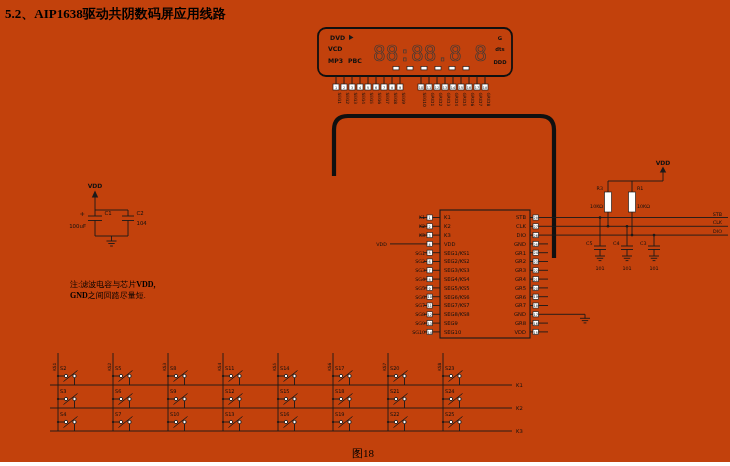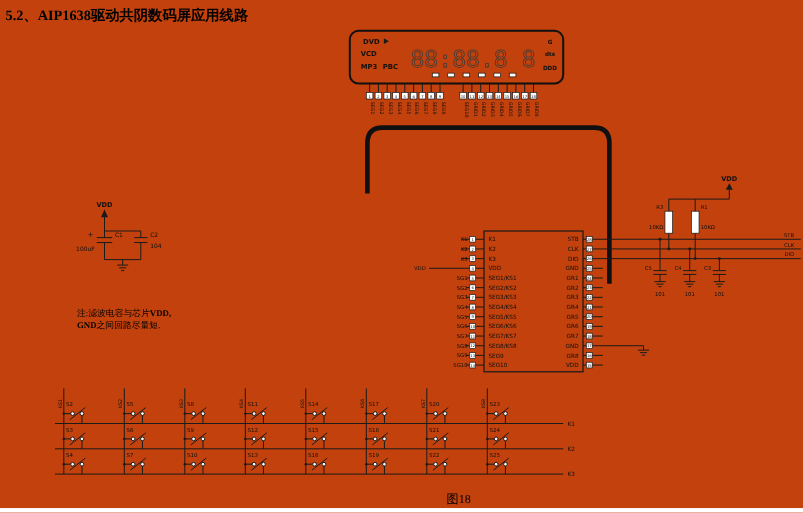--- a/index.html
+++ b/index.html
@@ -1,20 +1,20 @@
 <!DOCTYPE html>
 <html><head>
 <meta charset="utf-8">
 <style>
   html,body{margin:0;padding:0;background:#fff;}
   .stage{position:relative;width:730px;height:462px;background:#c2410c;overflow:hidden;
          font-family:"DejaVu Sans",sans-serif;}
   .title{position:absolute;left:5px;top:5px;font:bold 13px "Liberation Serif","DejaVu Serif",serif;
          color:#000;white-space:nowrap;}
-  .caption{position:absolute;left:352px;top:446px;width:76px;text-align:right;
+  .caption{position:absolute;left:352px;top:446px;width:76px;text-align:left;
            font:11px "Liberation Serif","DejaVu Serif",serif;color:#000;}
   svg.schem{position:absolute;left:0;top:0;}
   .w{stroke:#1a1a1a;stroke-width:0.9;fill:none;}
   .thick{stroke:#101010;stroke-width:4.2;fill:none;}
   .outline{fill:none;stroke:#101010;stroke-width:1.8;}
   .icbox{fill:none;stroke:#1a1a1a;stroke-width:1.1;}
   .box{fill:#fff;stroke:#1a1a1a;stroke-width:0.65;}
   .term{fill:#fff;stroke:#1a1a1a;stroke-width:0.9;}
   .dot{fill:#1a1a1a;stroke:none;}
   .fill{fill:#1a1a1a;stroke:none;}

